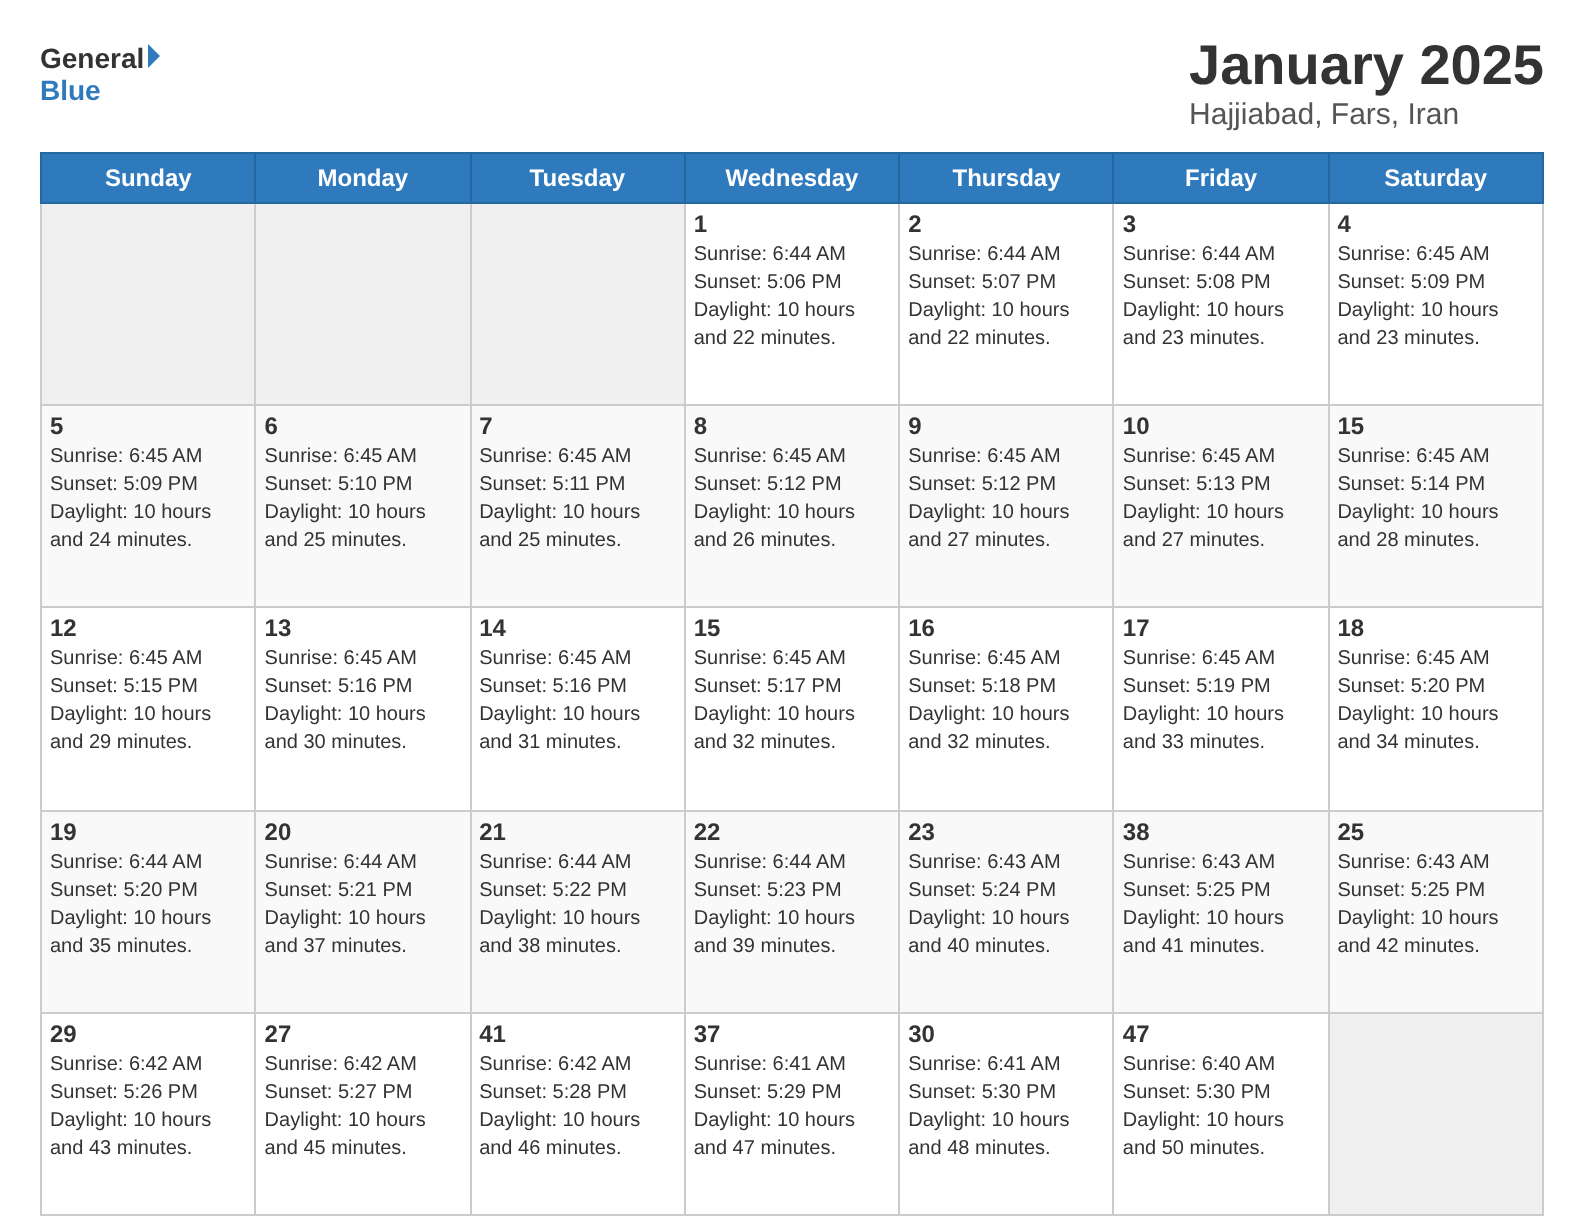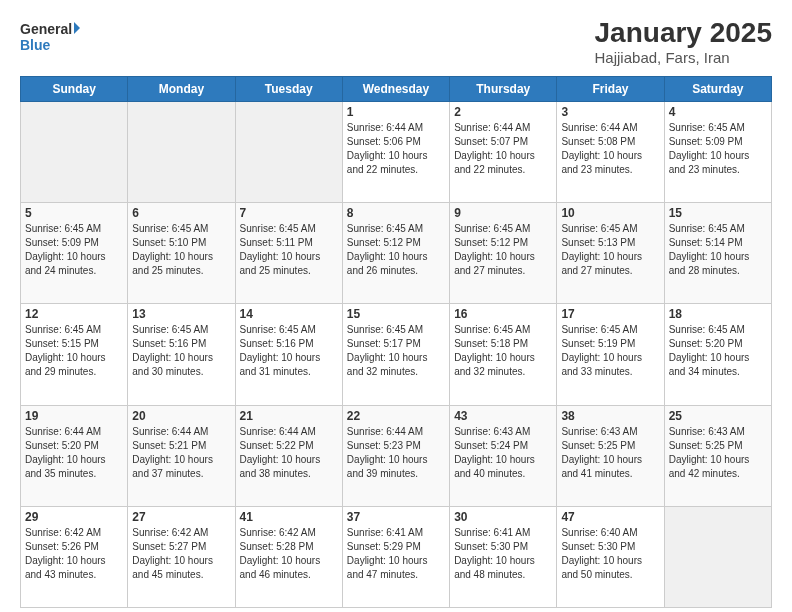--- a/index.html
+++ b/index.html
@@ -274,21 +274,21 @@
 and 38 minutes.</div>
           </td>
           <td>
             <div class="day-number">22</div>
             <div class="day-info" style="white-space: pre-line;">Sunrise: 6:44 AM
 Sunset: 5:23 PM
 Daylight: 10 hours
 and 39 minutes.</div>
           </td>
           <td>
-            <div class="day-number">43</div>
+            <div class="day-number">23</div>
             <div class="day-info" style="white-space: pre-line;">Sunrise: 6:43 AM
 Sunset: 5:24 PM
 Daylight: 10 hours
 and 40 minutes.</div>
           </td>
           <td>
             <div class="day-number">38</div>
             <div class="day-info" style="white-space: pre-line;">Sunrise: 6:43 AM
 Sunset: 5:25 PM
 Daylight: 10 hours

